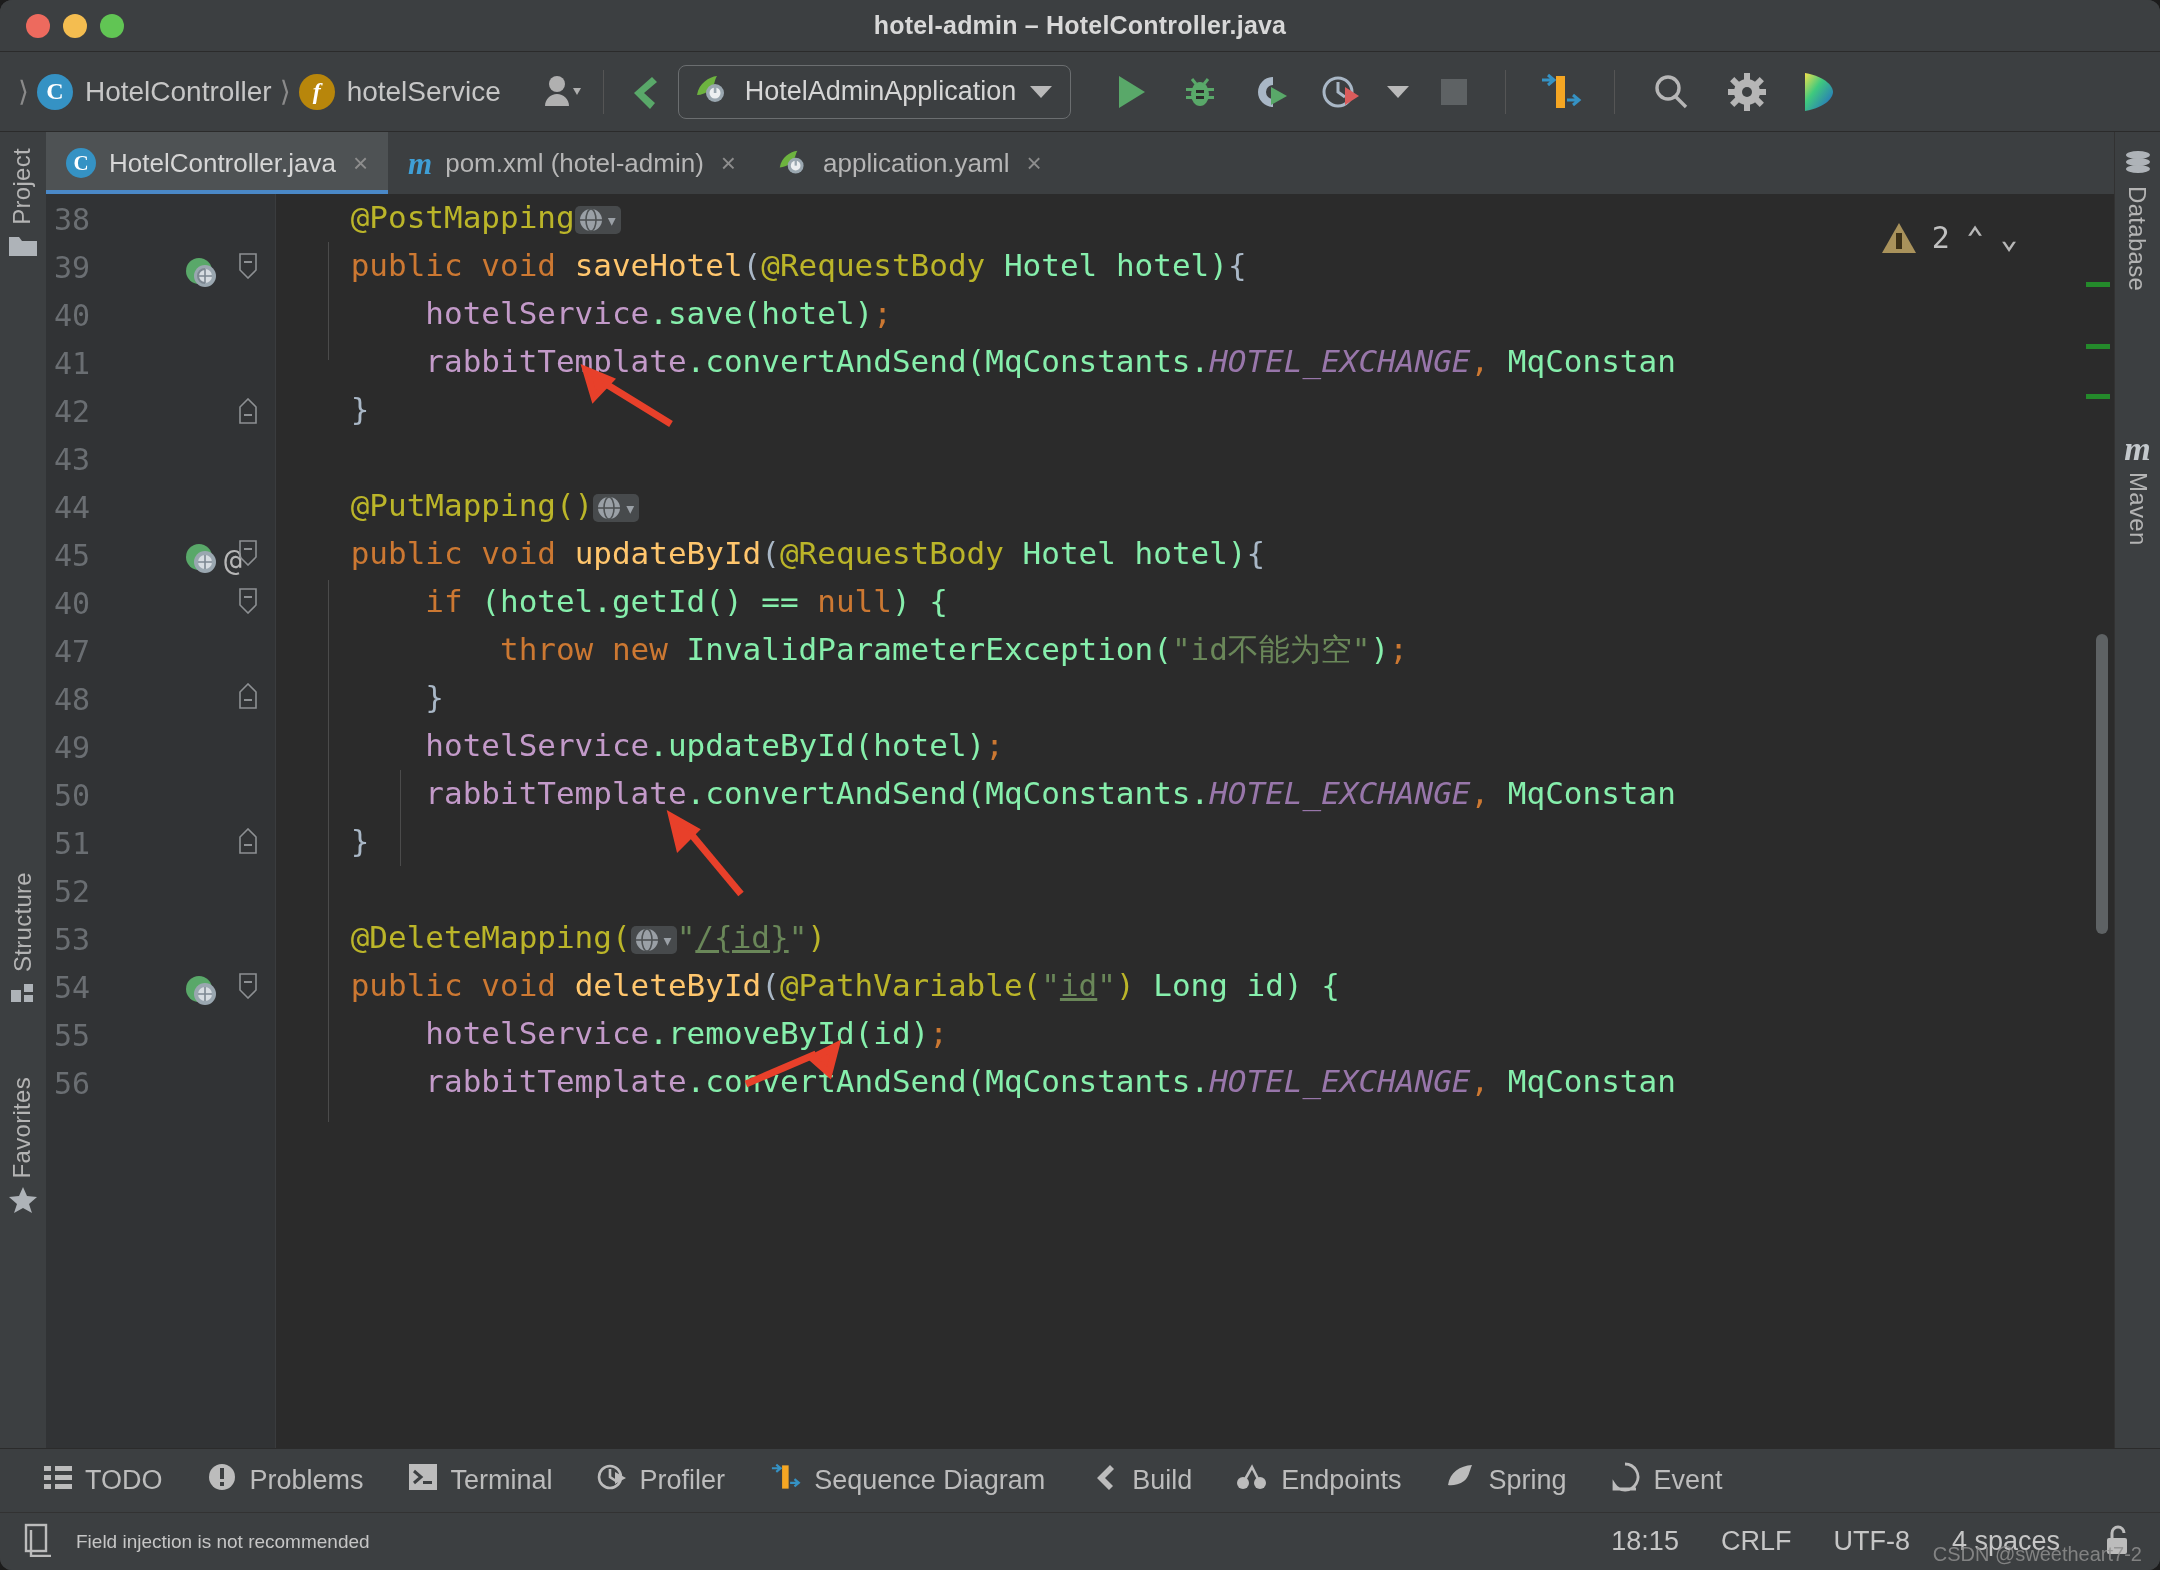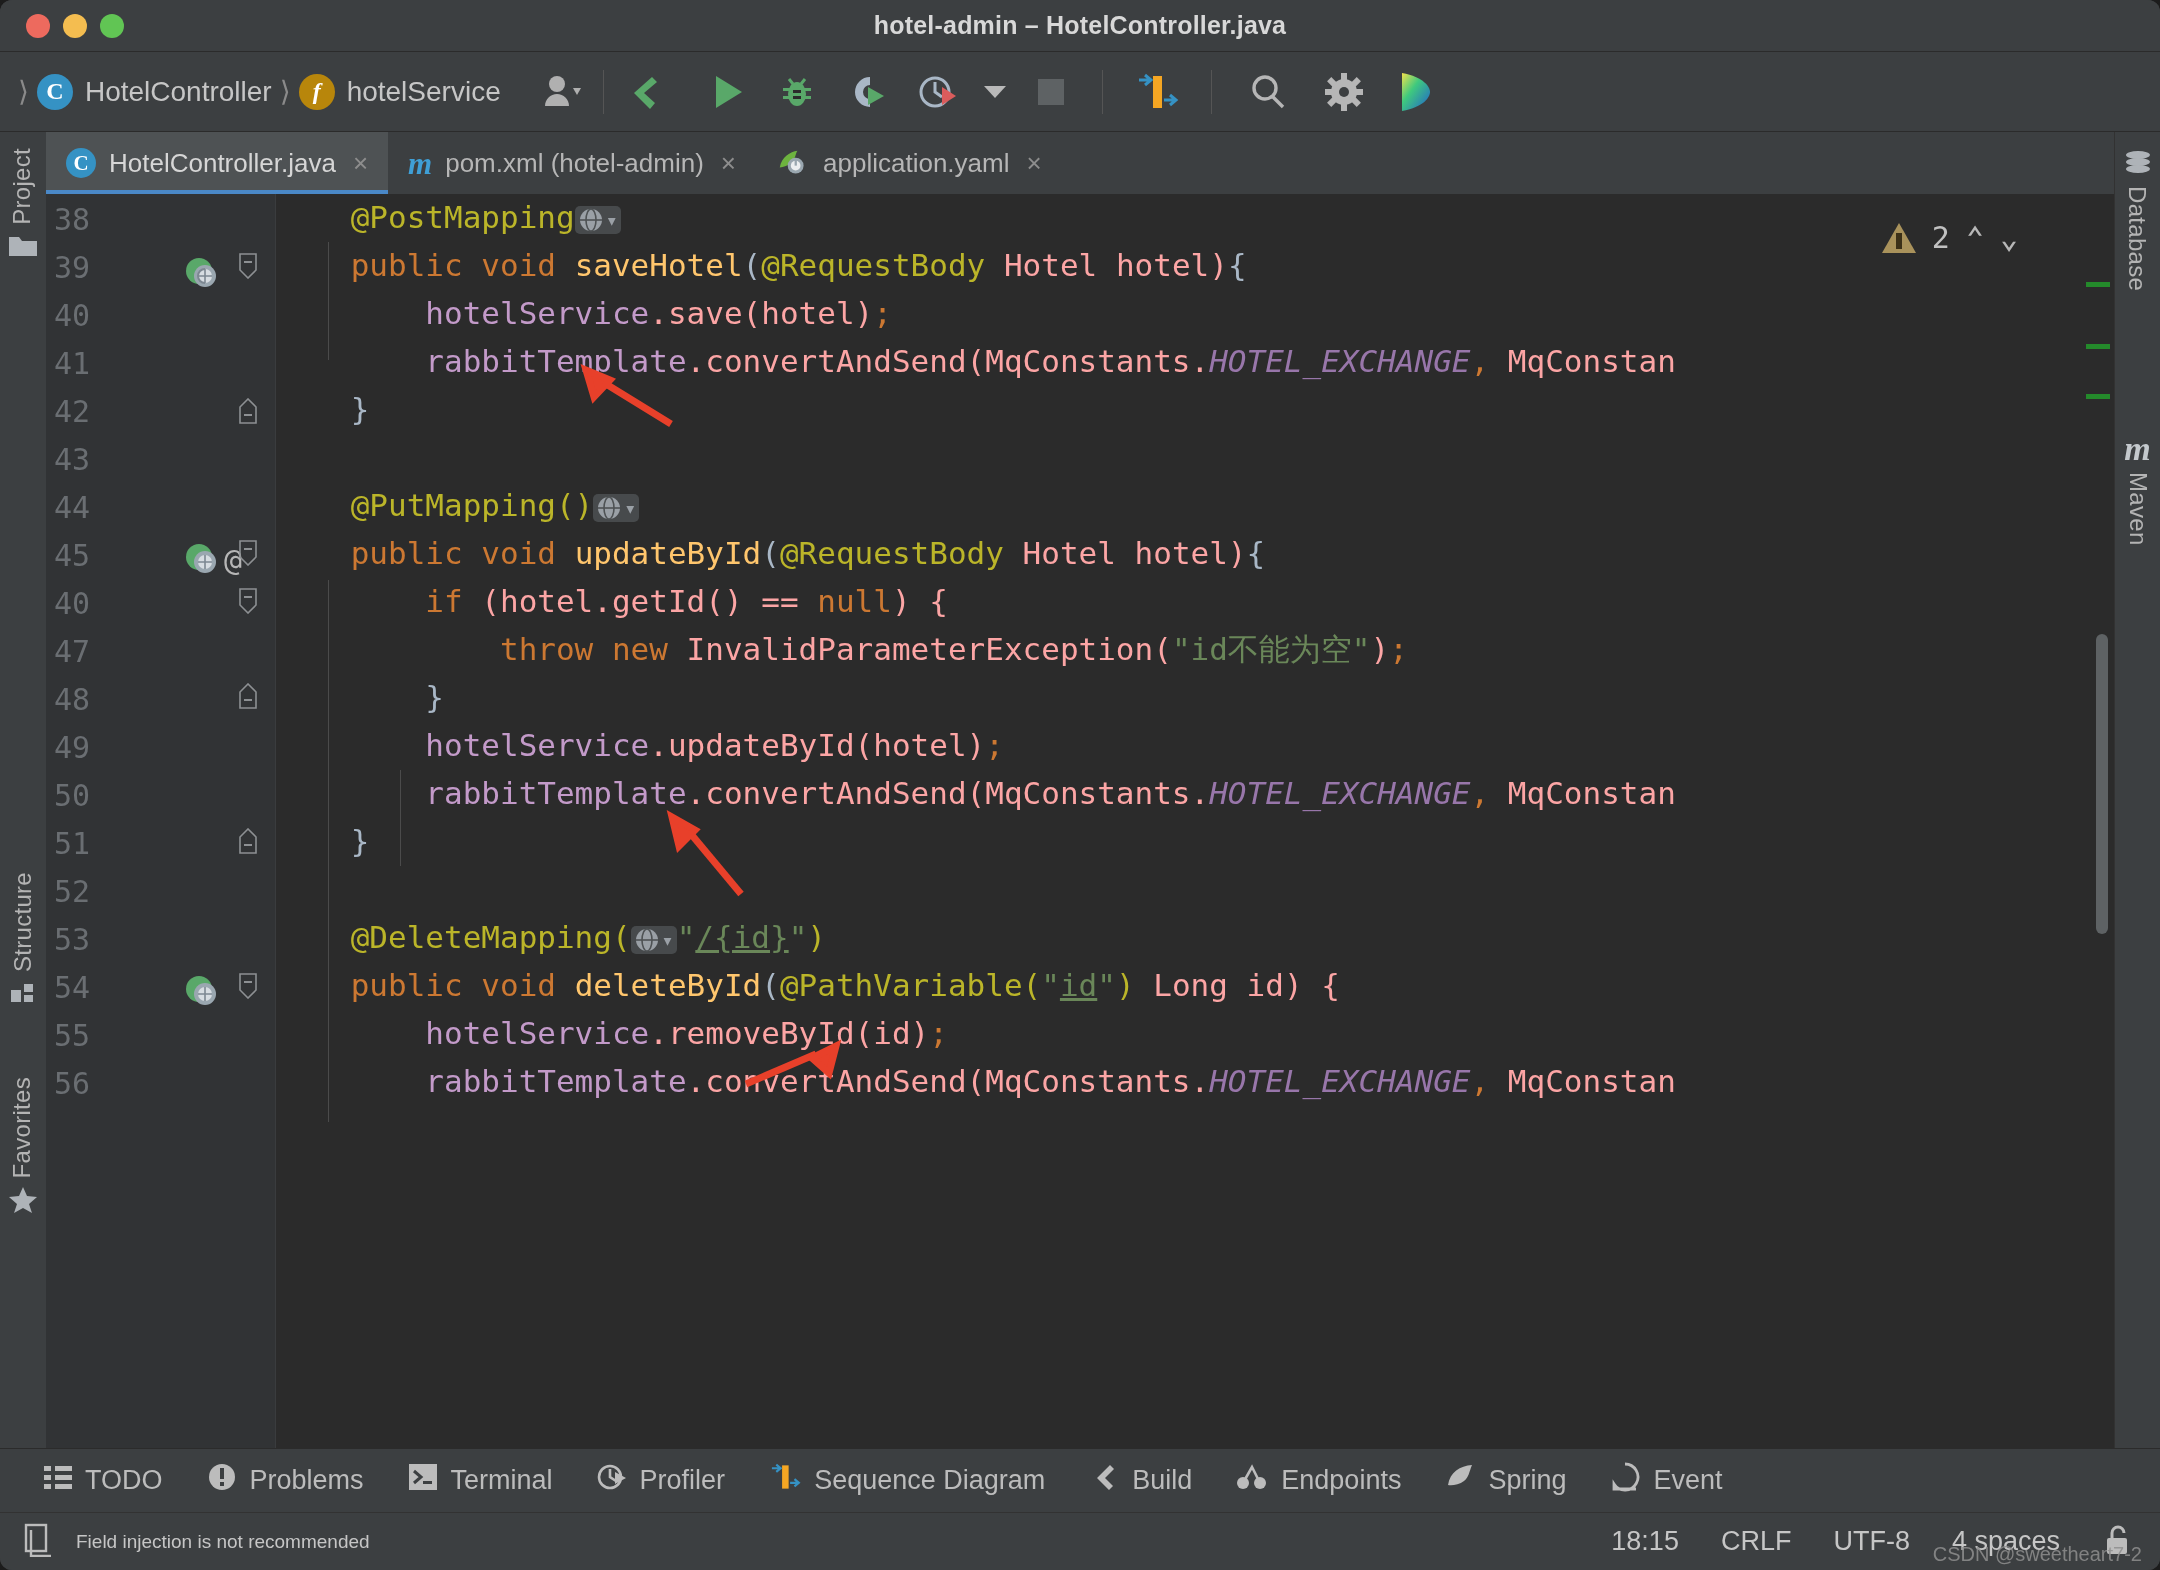--- a/index.html
+++ b/index.html
@@ -147,21 +147,21 @@
   }
   .line {
     position: absolute; left: 0; white-space: pre;
     font-family: "DejaVu Sans Mono", monospace;
     font-size: 31px; color: #a9b7c6; line-height: 1;
   }
   .kw      { color: #cc7832; }
   .meth    { color: #ffc66d; }
   .anno    { color: #bbb529; }
   .field   { color: #c39ac9; }
-  .ident   { color: #fca5a5; }
+  .ident   { color: #86efac; }
   .stat    { color: #9876aa; font-style: italic; }
   .str     { color: #6a8759; }
   .punct   { color: #a9b7c6; }
   .semi    { color: #cc7832; }
   .url     { color: #6a8759; text-decoration: underline; }
   .uid     { color: #6a8759; text-decoration: underline; }
 
   .globe-gutter {
     display: inline-flex; align-items: center; gap: 2px;
     background: #474a4c; border-radius: 5px; padding: 1px 3px;
@@ -273,20 +273,32 @@
     </div>
 
     <div class="tb-sep"></div>
 
     <div class="tb-icon">
       <svg width="46" height="46" viewBox="0 0 46 46">
         <path d="M30 8 L12 24 L28 40 L33 34 L22 24 L35 13 Z" fill="#59a869"></path>
       </svg>
     </div>
 
+    <div class="runcfg">
+      <span>
+        <svg width="38" height="34" viewBox="0 0 38 34">
+          <path d="M4 22c2-12 12-18 20-19-3 5-2 9-6 13-4 4-10 6-14 6z" fill="#6db33f"></path>
+          <circle cx="22" cy="20" r="9" fill="#9aa7b0"></circle>
+          <circle cx="22" cy="20" r="5.5" fill="#eceff1"></circle>
+          <rect x="20.8" y="12" width="2.6" height="8" fill="#9aa7b0"></rect>
+        </svg>
+      </span>
+      <span class="runcfg-label">HotelAdminApplication</span>
+      <span class="caret-down"></span>
+    </div>
 
     <div style="width:26px"></div>
 
     <div class="tb-icon" style="padding:0 16px">
       <svg width="36" height="38" viewBox="0 0 36 38">
           <path d="M6 3 L32 19 L6 35 Z" fill="#59a869"></path>
         </svg>
     </div>
     <div class="tb-icon" style="padding:0 16px">
       <svg width="38" height="38" viewBox="0 0 38 38">

